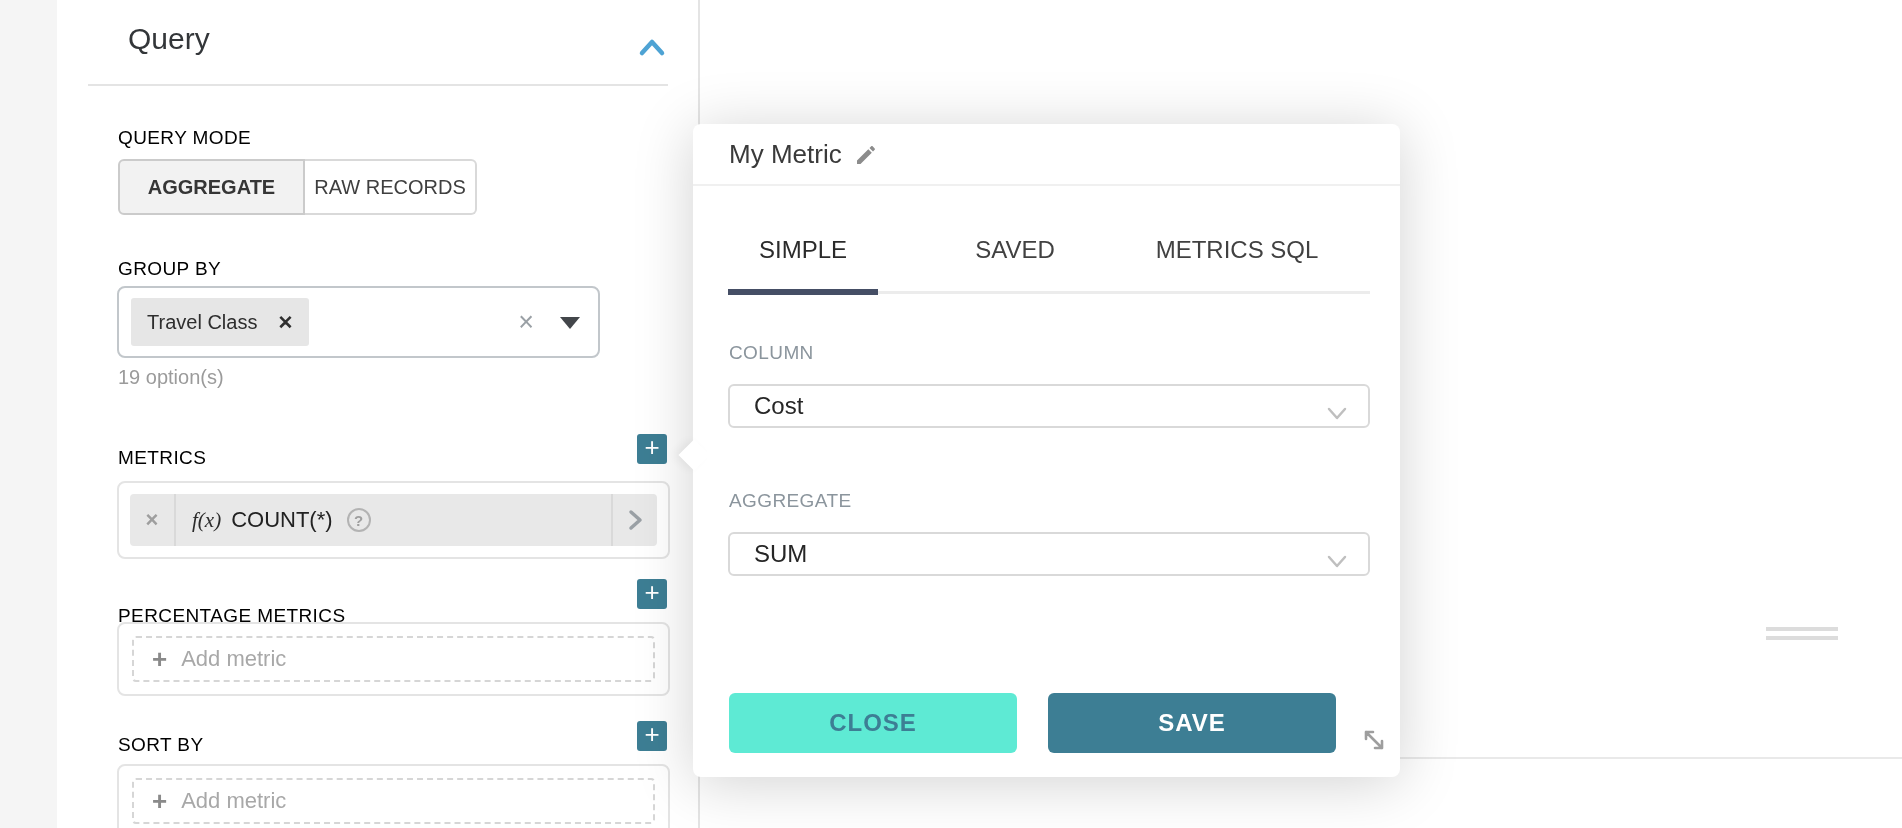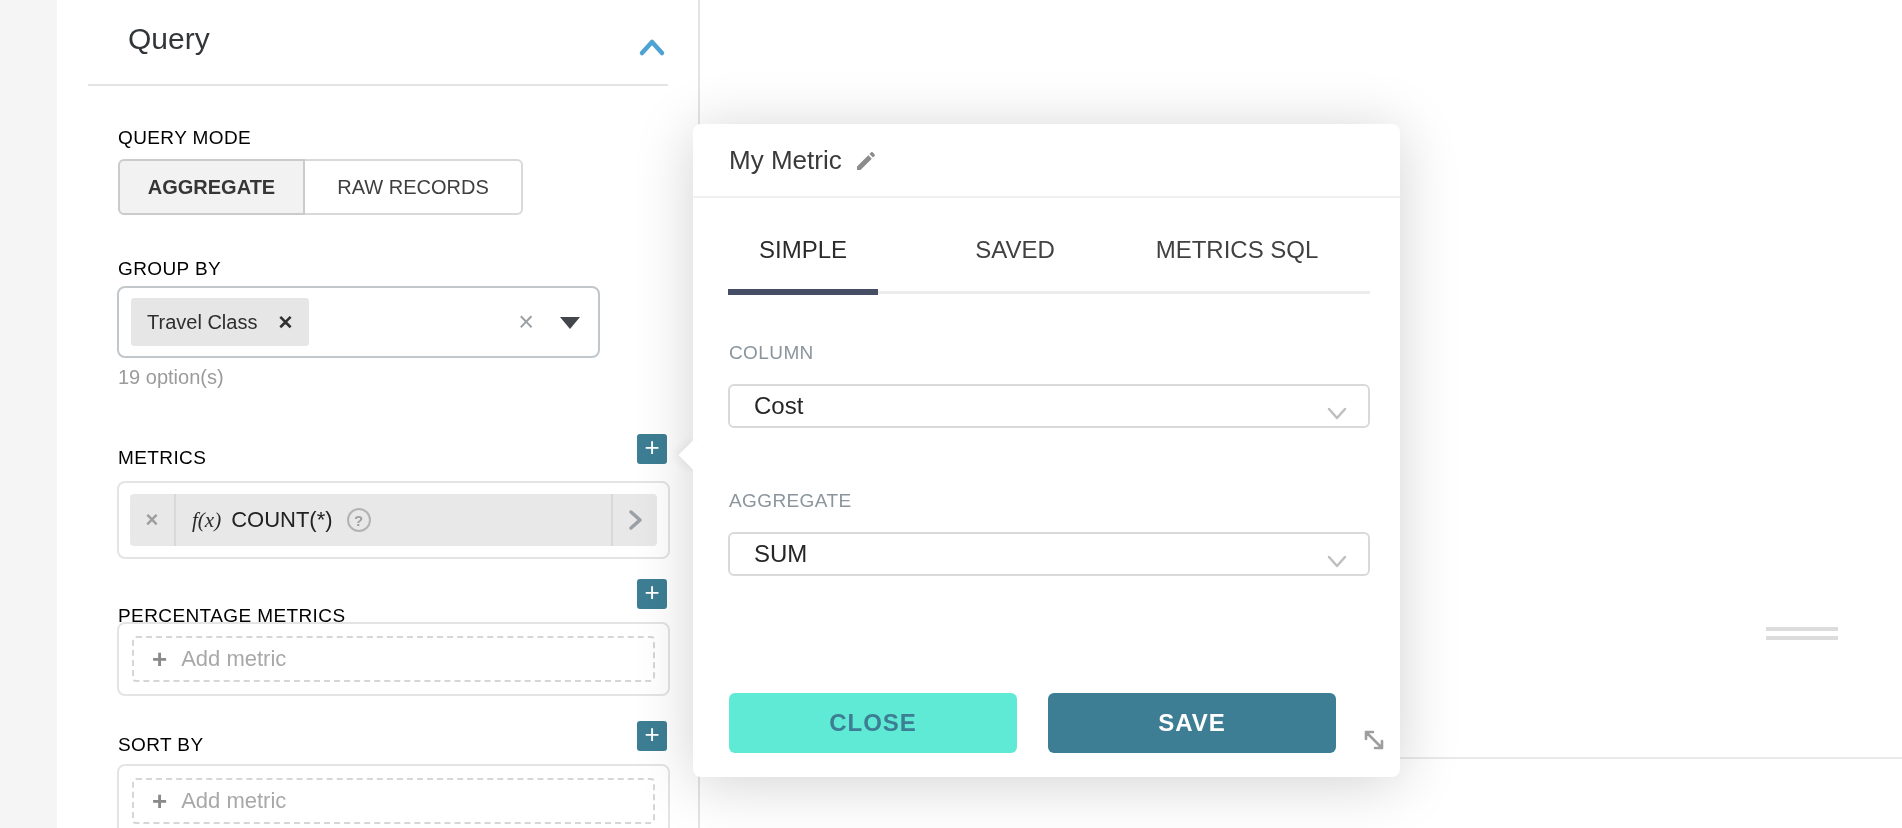--- a/index.html
+++ b/index.html
@@ -15,21 +15,21 @@
   .collapse-btn { left:636px; top:34px; width:32px; height:28px; cursor:pointer; }
   .query-rule { left:88px; top:84px; width:580px; height:2px; background:#e4e4e4; }
 
   .ctl-label { font-size:19px; color:#000000; letter-spacing:.4px; }
 
   
   .seg-group { left:118px; top:159px; display:flex; }
   .seg-btn { height:56px; display:flex; align-items:center; justify-content:center;
     font-size:20px; background:#fff; border:2px solid #d9d9d9; color:#3f3f3f; cursor:pointer; }
   .seg-btn.first { width:187px; border-radius:6px 0 0 6px; }
-  .seg-btn.last  { width:218px; border-radius:0 6px 6px 0; border-left:none; }
+  .seg-btn.last  { width:172px; border-radius:0 6px 6px 0; border-left:none; }
   .seg-btn.active { background:#f2f2f2; border-color:#cbcbcb; color:#363636; font-weight:bold; }
 
   
   .gb-select { left:117px; top:286px; width:483px; height:72px; background:#fff;
     border:2px solid #c2c7cb; border-radius:8px; display:flex; align-items:center; cursor:text; }
   .gb-tag { margin-left:12px; height:48px; background:#e6e6e6; border-radius:3px;
     display:flex; align-items:center; padding:0 16px; font-size:20px; color:#2e2e2e; }
   .gb-tag .tag-x { margin-left:20px; font-weight:bold; font-size:19px; color:#2f2f2f; cursor:pointer; }
   .gb-clear { position:absolute; right:64px; top:20px; font-size:27px; color:#9aa0a5; cursor:pointer; line-height:28px; }
   .gb-caret { position:absolute; right:18px; top:29px; width:0; height:0; cursor:pointer;
@@ -70,21 +70,21 @@
   .canvas-rule { left:700px; top:757px; width:1202px; height:2px; background:#e9e9e9; }
   .drag-handle { left:1766px; top:627px; width:72px; height:13px; cursor:row-resize; }
   .drag-handle div { width:72px; height:4px; background:#dcdcdc; }
   .drag-handle div + div { margin-top:5px; }
 
   
   .popover { left:693px; top:124px; width:707px; height:653px; background:#fff;
     border-radius:8px; box-shadow:0 6px 60px rgba(0,0,0,.18); z-index:10; }
   .pop-arrow { position:absolute; left:-10px; top:320px; width:22px; height:22px; background:#fff;
     transform:rotate(45deg); box-shadow:-4px 4px 8px rgba(0,0,0,.05); }
-  .pop-header { position:absolute; left:0; top:0; width:100%; height:74px;
+  .pop-header { position:absolute; left:0; top:0; width:100%; height:62px;
     border-bottom:2px solid #f0f0f0; display:flex; align-items:center; padding-left:36px; }
   .pop-title { font-size:26px; color:#3a3a3a; }
   .edit-icon { margin-left:12px; margin-top:2px; cursor:pointer; }
 
   .tab-label { position:absolute; top:112px; width:200px; text-align:center; font-size:24px;
     color:#414141; cursor:pointer; }
   .tab-label.active { color:#2b2b2b; }
   .tab-track { position:absolute; left:35px; top:167px; width:642px; height:3px; background:#ececec; }
   .tab-ink { position:absolute; left:35px; top:165px; width:150px; height:6px; background:#454e65; }
 

